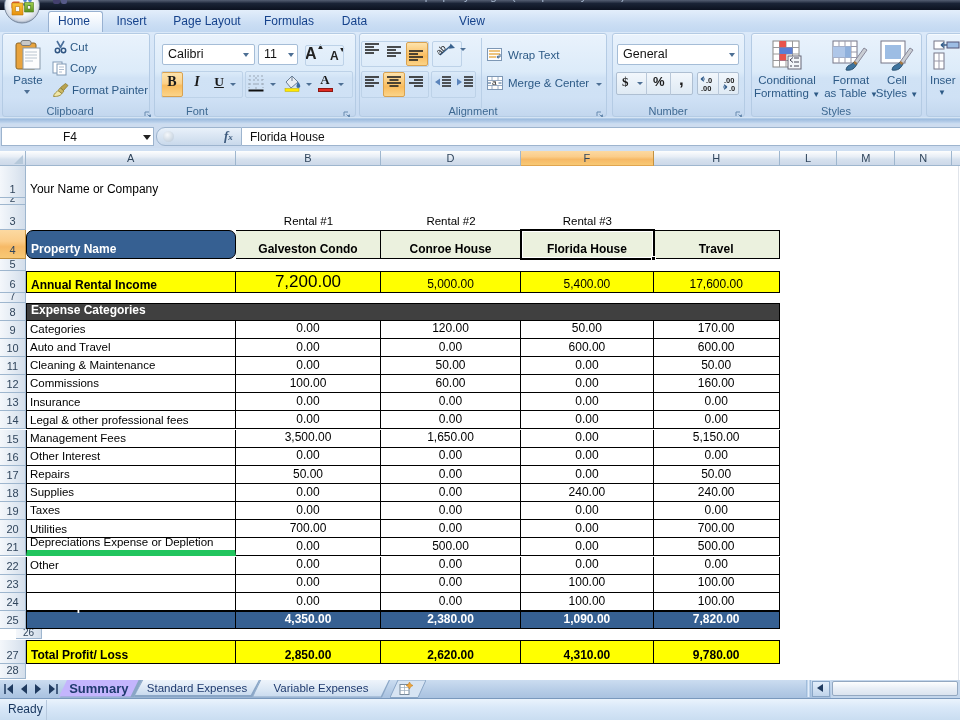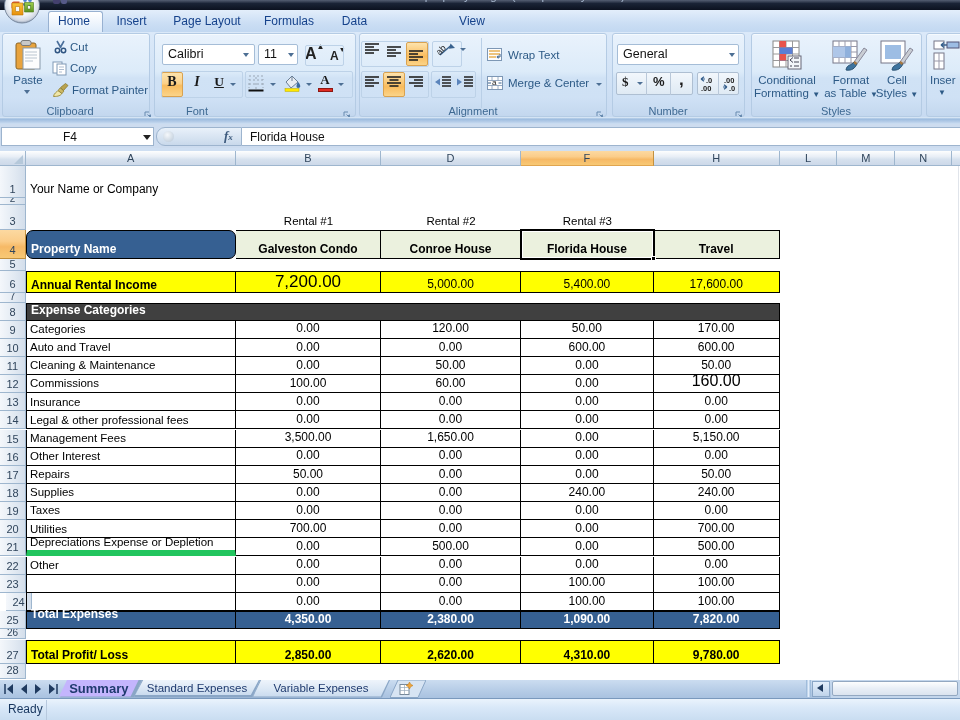--- a/index.html
+++ b/index.html
@@ -314,23 +314,23 @@
 <div class="abs" style="left:0;top:411.3px;width:26px;height:18.1px;background:linear-gradient(90deg,#f4f7fb 0%,#e1e9f2 60%,#d3deeb 100%);border-right:1px solid #9eb6ce;border-bottom:1px solid #9eb6ce;overflow:hidden;display:flex;align-items:flex-end;justify-content:center;padding-bottom:2px;font-size:11px;line-height:1;color:#30455c;">14</div>
 <div class="abs" style="left:0;top:429.5px;width:26px;height:18.1px;background:linear-gradient(90deg,#f4f7fb 0%,#e1e9f2 60%,#d3deeb 100%);border-right:1px solid #9eb6ce;border-bottom:1px solid #9eb6ce;overflow:hidden;display:flex;align-items:flex-end;justify-content:center;padding-bottom:2px;font-size:11px;line-height:1;color:#30455c;">15</div>
 <div class="abs" style="left:0;top:447.6px;width:26px;height:18.1px;background:linear-gradient(90deg,#f4f7fb 0%,#e1e9f2 60%,#d3deeb 100%);border-right:1px solid #9eb6ce;border-bottom:1px solid #9eb6ce;overflow:hidden;display:flex;align-items:flex-end;justify-content:center;padding-bottom:2px;font-size:11px;line-height:1;color:#30455c;">16</div>
 <div class="abs" style="left:0;top:465.8px;width:26px;height:18.1px;background:linear-gradient(90deg,#f4f7fb 0%,#e1e9f2 60%,#d3deeb 100%);border-right:1px solid #9eb6ce;border-bottom:1px solid #9eb6ce;overflow:hidden;display:flex;align-items:flex-end;justify-content:center;padding-bottom:2px;font-size:11px;line-height:1;color:#30455c;">17</div>
 <div class="abs" style="left:0;top:483.9px;width:26px;height:18.1px;background:linear-gradient(90deg,#f4f7fb 0%,#e1e9f2 60%,#d3deeb 100%);border-right:1px solid #9eb6ce;border-bottom:1px solid #9eb6ce;overflow:hidden;display:flex;align-items:flex-end;justify-content:center;padding-bottom:2px;font-size:11px;line-height:1;color:#30455c;">18</div>
 <div class="abs" style="left:0;top:502.1px;width:26px;height:18.1px;background:linear-gradient(90deg,#f4f7fb 0%,#e1e9f2 60%,#d3deeb 100%);border-right:1px solid #9eb6ce;border-bottom:1px solid #9eb6ce;overflow:hidden;display:flex;align-items:flex-end;justify-content:center;padding-bottom:2px;font-size:11px;line-height:1;color:#30455c;">19</div>
 <div class="abs" style="left:0;top:520.2px;width:26px;height:18.1px;background:linear-gradient(90deg,#f4f7fb 0%,#e1e9f2 60%,#d3deeb 100%);border-right:1px solid #9eb6ce;border-bottom:1px solid #9eb6ce;overflow:hidden;display:flex;align-items:flex-end;justify-content:center;padding-bottom:2px;font-size:11px;line-height:1;color:#30455c;">20</div>
 <div class="abs" style="left:0;top:538.4px;width:26px;height:18.1px;background:linear-gradient(90deg,#f4f7fb 0%,#e1e9f2 60%,#d3deeb 100%);border-right:1px solid #9eb6ce;border-bottom:1px solid #9eb6ce;overflow:hidden;display:flex;align-items:flex-end;justify-content:center;padding-bottom:2px;font-size:11px;line-height:1;color:#30455c;">21</div>
 <div class="abs" style="left:0;top:556.5px;width:26px;height:18.1px;background:linear-gradient(90deg,#f4f7fb 0%,#e1e9f2 60%,#d3deeb 100%);border-right:1px solid #9eb6ce;border-bottom:1px solid #9eb6ce;overflow:hidden;display:flex;align-items:flex-end;justify-content:center;padding-bottom:2px;font-size:11px;line-height:1;color:#30455c;">22</div>
 <div class="abs" style="left:0;top:574.7px;width:26px;height:18.1px;background:linear-gradient(90deg,#f4f7fb 0%,#e1e9f2 60%,#d3deeb 100%);border-right:1px solid #9eb6ce;border-bottom:1px solid #9eb6ce;overflow:hidden;display:flex;align-items:flex-end;justify-content:center;padding-bottom:2px;font-size:11px;line-height:1;color:#30455c;">23</div>
-<div class="abs" style="left:6px;top:592.8px;width:26px;height:18.1px;background:linear-gradient(90deg,#f4f7fb 0%,#e1e9f2 60%,#d3deeb 100%);border-right:1px solid #9eb6ce;border-bottom:1px solid #9eb6ce;overflow:hidden;display:flex;align-items:flex-end;justify-content:center;padding-bottom:2px;font-size:11px;line-height:1;color:#30455c;">24</div>
+<div class="abs" style="left:0;top:592.8px;width:26px;height:18.1px;background:linear-gradient(90deg,#f4f7fb 0%,#e1e9f2 60%,#d3deeb 100%);border-right:1px solid #9eb6ce;border-bottom:1px solid #9eb6ce;overflow:hidden;display:flex;align-items:flex-end;justify-content:center;padding-bottom:2px;font-size:11px;line-height:1;color:#30455c;">24</div>
 <div class="abs" style="left:0;top:610.9px;width:26px;height:18.3px;background:linear-gradient(90deg,#f4f7fb 0%,#e1e9f2 60%,#d3deeb 100%);border-right:1px solid #9eb6ce;border-bottom:1px solid #9eb6ce;overflow:hidden;display:flex;align-items:flex-end;justify-content:center;padding-bottom:2px;font-size:11px;line-height:1;color:#30455c;">25</div>
-<div class="abs" style="left:0;top:629.2px;width:26px;height:9.8px;background:linear-gradient(90deg,#f4f7fb 0%,#e1e9f2 60%,#d3deeb 100%);border-right:1px solid #9eb6ce;border-bottom:1px solid #9eb6ce;overflow:hidden;display:flex;align-items:flex-end;justify-content:center;padding-bottom:0px;font-size:10px;line-height:1;color:#30455c;">26</div>
+<div class="abs" style="left:16px;top:629.2px;width:26px;height:9.8px;background:linear-gradient(90deg,#f4f7fb 0%,#e1e9f2 60%,#d3deeb 100%);border-right:1px solid #9eb6ce;border-bottom:1px solid #9eb6ce;overflow:hidden;display:flex;align-items:flex-end;justify-content:center;padding-bottom:0px;font-size:10px;line-height:1;color:#30455c;">26</div>
 <div class="abs" style="left:0;top:639.5px;width:26px;height:24.3px;background:linear-gradient(90deg,#f4f7fb 0%,#e1e9f2 60%,#d3deeb 100%);border-right:1px solid #9eb6ce;border-bottom:1px solid #9eb6ce;overflow:hidden;display:flex;align-items:flex-end;justify-content:center;padding-bottom:2px;font-size:11px;line-height:1;color:#30455c;">27</div>
 <div class="abs" style="left:0;top:663.8px;width:26px;height:15.7px;background:linear-gradient(90deg,#f4f7fb 0%,#e1e9f2 60%,#d3deeb 100%);border-right:1px solid #9eb6ce;border-bottom:1px solid #9eb6ce;overflow:hidden;display:flex;align-items:flex-end;justify-content:center;padding-bottom:2px;font-size:11px;line-height:1;color:#30455c;">28</div>
 <div class="abs" style="left:30px;top:181.5px;font-size:12px;color:#000;">Your Name or Company</div>
 <div class="abs" style="left:236.2px;top:215.2px;width:144.6px;text-align:center;font-size:11.5px;color:#000;">Rental #1</div>
 <div class="abs" style="left:380.8px;top:215.2px;width:140.4px;text-align:center;font-size:11.5px;color:#000;">Rental #2</div>
 <div class="abs" style="left:521.2px;top:215.2px;width:132.4px;text-align:center;font-size:11.5px;color:#000;">Rental #3</div>
 <div class="abs" style="left:26.0px;top:230.2px;width:210.2px;height:28.4px;background:#366092;border-right:1px solid #000;border-bottom:1px solid #000;border-left:1px solid #000;border-top:1px solid #000;display:flex;align-items:flex-end;padding-bottom:0.5px;line-height:1.15;z-index:1;justify-content:flex-start;padding-left:4px;font-size:12px;color:#fff;font-weight:bold;border-radius:7px;">Property Name</div>
 <div class="abs" style="left:236.2px;top:230.2px;width:144.6px;height:28.4px;background:#ebf1de;border-right:1px solid #000;border-bottom:1px solid #000;border-top:1px solid #000;display:flex;align-items:flex-end;padding-bottom:0.5px;line-height:1.15;z-index:1;justify-content:center;font-size:12px;color:#000;font-weight:bold;">Galveston Condo</div>
 <div class="abs" style="left:380.8px;top:230.2px;width:140.4px;height:28.4px;background:#ebf1de;border-right:1px solid #000;border-bottom:1px solid #000;border-top:1px solid #000;display:flex;align-items:flex-end;padding-bottom:0.5px;line-height:1.15;z-index:1;justify-content:center;font-size:12px;color:#000;font-weight:bold;">Conroe House</div>
 <div class="abs" style="left:521.2px;top:230.2px;width:132.4px;height:28.4px;background:#ebf1de;border-right:1px solid #000;border-bottom:1px solid #000;border-top:1px solid #000;display:flex;align-items:flex-end;padding-bottom:0.5px;line-height:1.15;z-index:1;justify-content:center;font-size:12px;color:#000;font-weight:bold;">Florida House</div>
@@ -353,21 +353,21 @@
 <div class="abs" style="left:653.6px;top:338.8px;width:126.2px;height:18.1px;border-right:1px solid #000;border-bottom:1px solid #000;display:flex;align-items:flex-end;padding-bottom:1.5px;line-height:1.15;z-index:1;justify-content:center;font-size:12px;color:#000;">600.00</div>
 <div class="abs" style="left:26.0px;top:356.9px;width:210.2px;height:18.1px;border-right:1px solid #000;border-bottom:1px solid #000;border-left:1px solid #000;display:flex;align-items:flex-end;padding-bottom:1.5px;line-height:1.15;z-index:1;justify-content:flex-start;padding-left:3px;font-size:11.5px;color:#000;">Cleaning &amp; Maintenance</div>
 <div class="abs" style="left:236.2px;top:356.9px;width:144.6px;height:18.1px;border-right:1px solid #000;border-bottom:1px solid #000;display:flex;align-items:flex-end;padding-bottom:1.5px;line-height:1.15;z-index:1;justify-content:center;font-size:12px;color:#000;">0.00</div>
 <div class="abs" style="left:380.8px;top:356.9px;width:140.4px;height:18.1px;border-right:1px solid #000;border-bottom:1px solid #000;display:flex;align-items:flex-end;padding-bottom:1.5px;line-height:1.15;z-index:1;justify-content:center;font-size:12px;color:#000;">50.00</div>
 <div class="abs" style="left:521.2px;top:356.9px;width:132.4px;height:18.1px;border-right:1px solid #000;border-bottom:1px solid #000;display:flex;align-items:flex-end;padding-bottom:1.5px;line-height:1.15;z-index:1;justify-content:center;font-size:12px;color:#000;">0.00</div>
 <div class="abs" style="left:653.6px;top:356.9px;width:126.2px;height:18.1px;border-right:1px solid #000;border-bottom:1px solid #000;display:flex;align-items:flex-end;padding-bottom:1.5px;line-height:1.15;z-index:1;justify-content:center;font-size:12px;color:#000;">50.00</div>
 <div class="abs" style="left:26.0px;top:375.0px;width:210.2px;height:18.1px;border-right:1px solid #000;border-bottom:1px solid #000;border-left:1px solid #000;display:flex;align-items:flex-end;padding-bottom:1.5px;line-height:1.15;z-index:1;justify-content:flex-start;padding-left:3px;font-size:11.5px;color:#000;">Commissions</div>
 <div class="abs" style="left:236.2px;top:375.0px;width:144.6px;height:18.1px;border-right:1px solid #000;border-bottom:1px solid #000;display:flex;align-items:flex-end;padding-bottom:1.5px;line-height:1.15;z-index:1;justify-content:center;font-size:12px;color:#000;">100.00</div>
 <div class="abs" style="left:380.8px;top:375.0px;width:140.4px;height:18.1px;border-right:1px solid #000;border-bottom:1px solid #000;display:flex;align-items:flex-end;padding-bottom:1.5px;line-height:1.15;z-index:1;justify-content:center;font-size:12px;color:#000;">60.00</div>
 <div class="abs" style="left:521.2px;top:375.0px;width:132.4px;height:18.1px;border-right:1px solid #000;border-bottom:1px solid #000;display:flex;align-items:flex-end;padding-bottom:1.5px;line-height:1.15;z-index:1;justify-content:center;font-size:12px;color:#000;">0.00</div>
-<div class="abs" style="left:653.6px;top:375.0px;width:126.2px;height:18.1px;border-right:1px solid #000;border-bottom:1px solid #000;display:flex;align-items:flex-end;padding-bottom:1.5px;line-height:1.15;z-index:1;justify-content:center;font-size:16px;color:#000;">160.00</div>
+<div class="abs" style="left:653.6px;top:375.0px;width:126.2px;height:18.1px;border-right:1px solid #000;border-bottom:1px solid #000;display:flex;align-items:flex-end;padding-bottom:1.5px;line-height:1.15;z-index:1;justify-content:center;font-size:12px;color:#000;">160.00</div>
 <div class="abs" style="left:26.0px;top:393.2px;width:210.2px;height:18.1px;border-right:1px solid #000;border-bottom:1px solid #000;border-left:1px solid #000;display:flex;align-items:flex-end;padding-bottom:1.5px;line-height:1.15;z-index:1;justify-content:flex-start;padding-left:3px;font-size:11.5px;color:#000;">Insurance</div>
 <div class="abs" style="left:236.2px;top:393.2px;width:144.6px;height:18.1px;border-right:1px solid #000;border-bottom:1px solid #000;display:flex;align-items:flex-end;padding-bottom:1.5px;line-height:1.15;z-index:1;justify-content:center;font-size:12px;color:#000;">0.00</div>
 <div class="abs" style="left:380.8px;top:393.2px;width:140.4px;height:18.1px;border-right:1px solid #000;border-bottom:1px solid #000;display:flex;align-items:flex-end;padding-bottom:1.5px;line-height:1.15;z-index:1;justify-content:center;font-size:12px;color:#000;">0.00</div>
 <div class="abs" style="left:521.2px;top:393.2px;width:132.4px;height:18.1px;border-right:1px solid #000;border-bottom:1px solid #000;display:flex;align-items:flex-end;padding-bottom:1.5px;line-height:1.15;z-index:1;justify-content:center;font-size:12px;color:#000;">0.00</div>
 <div class="abs" style="left:653.6px;top:393.2px;width:126.2px;height:18.1px;border-right:1px solid #000;border-bottom:1px solid #000;display:flex;align-items:flex-end;padding-bottom:1.5px;line-height:1.15;z-index:1;justify-content:center;font-size:12px;color:#000;">0.00</div>
 <div class="abs" style="left:26.0px;top:411.3px;width:210.2px;height:18.1px;border-right:1px solid #000;border-bottom:1px solid #000;border-left:1px solid #000;display:flex;align-items:flex-end;padding-bottom:1.5px;line-height:1.15;z-index:1;justify-content:flex-start;padding-left:3px;font-size:11.5px;color:#000;">Legal &amp; other professional fees</div>
 <div class="abs" style="left:236.2px;top:411.3px;width:144.6px;height:18.1px;border-right:1px solid #000;border-bottom:1px solid #000;display:flex;align-items:flex-end;padding-bottom:1.5px;line-height:1.15;z-index:1;justify-content:center;font-size:12px;color:#000;">0.00</div>
 <div class="abs" style="left:380.8px;top:411.3px;width:140.4px;height:18.1px;border-right:1px solid #000;border-bottom:1px solid #000;display:flex;align-items:flex-end;padding-bottom:1.5px;line-height:1.15;z-index:1;justify-content:center;font-size:12px;color:#000;">0.00</div>
 <div class="abs" style="left:521.2px;top:411.3px;width:132.4px;height:18.1px;border-right:1px solid #000;border-bottom:1px solid #000;display:flex;align-items:flex-end;padding-bottom:1.5px;line-height:1.15;z-index:1;justify-content:center;font-size:12px;color:#000;">0.00</div>
 <div class="abs" style="left:653.6px;top:411.3px;width:126.2px;height:18.1px;border-right:1px solid #000;border-bottom:1px solid #000;display:flex;align-items:flex-end;padding-bottom:1.5px;line-height:1.15;z-index:1;justify-content:center;font-size:12px;color:#000;">0.00</div>
@@ -414,21 +414,21 @@
 <div class="abs" style="left:26.0px;top:574.7px;width:210.2px;height:18.1px;border-right:1px solid #000;border-bottom:1px solid #000;border-left:1px solid #000;display:flex;align-items:flex-end;padding-bottom:1.5px;line-height:1.15;z-index:1;justify-content:flex-start;padding-left:3px;font-size:11.5px;color:#000;"></div>
 <div class="abs" style="left:236.2px;top:574.7px;width:144.6px;height:18.1px;border-right:1px solid #000;border-bottom:1px solid #000;display:flex;align-items:flex-end;padding-bottom:1.5px;line-height:1.15;z-index:1;justify-content:center;font-size:12px;color:#000;">0.00</div>
 <div class="abs" style="left:380.8px;top:574.7px;width:140.4px;height:18.1px;border-right:1px solid #000;border-bottom:1px solid #000;display:flex;align-items:flex-end;padding-bottom:1.5px;line-height:1.15;z-index:1;justify-content:center;font-size:12px;color:#000;">0.00</div>
 <div class="abs" style="left:521.2px;top:574.7px;width:132.4px;height:18.1px;border-right:1px solid #000;border-bottom:1px solid #000;display:flex;align-items:flex-end;padding-bottom:1.5px;line-height:1.15;z-index:1;justify-content:center;font-size:12px;color:#000;">100.00</div>
 <div class="abs" style="left:653.6px;top:574.7px;width:126.2px;height:18.1px;border-right:1px solid #000;border-bottom:1px solid #000;display:flex;align-items:flex-end;padding-bottom:1.5px;line-height:1.15;z-index:1;justify-content:center;font-size:12px;color:#000;">100.00</div>
 <div class="abs" style="left:26.0px;top:592.8px;width:210.2px;height:18.1px;border-right:1px solid #000;border-bottom:1px solid #000;border-left:1px solid #000;display:flex;align-items:flex-end;padding-bottom:1.5px;line-height:1.15;z-index:1;justify-content:flex-start;padding-left:3px;font-size:11.5px;color:#000;"></div>
 <div class="abs" style="left:236.2px;top:592.8px;width:144.6px;height:18.1px;border-right:1px solid #000;border-bottom:1px solid #000;display:flex;align-items:flex-end;padding-bottom:1.5px;line-height:1.15;z-index:1;justify-content:center;font-size:12px;color:#000;">0.00</div>
 <div class="abs" style="left:380.8px;top:592.8px;width:140.4px;height:18.1px;border-right:1px solid #000;border-bottom:1px solid #000;display:flex;align-items:flex-end;padding-bottom:1.5px;line-height:1.15;z-index:1;justify-content:center;font-size:12px;color:#000;">0.00</div>
 <div class="abs" style="left:521.2px;top:592.8px;width:132.4px;height:18.1px;border-right:1px solid #000;border-bottom:1px solid #000;display:flex;align-items:flex-end;padding-bottom:1.5px;line-height:1.15;z-index:1;justify-content:center;font-size:12px;color:#000;">100.00</div>
 <div class="abs" style="left:653.6px;top:592.8px;width:126.2px;height:18.1px;border-right:1px solid #000;border-bottom:1px solid #000;display:flex;align-items:flex-end;padding-bottom:1.5px;line-height:1.15;z-index:1;justify-content:center;font-size:12px;color:#000;">100.00</div>
-<div class="abs" style="left:26.0px;top:610.9px;width:210.2px;height:18.3px;background:#366092;border-right:1px solid #000;border-bottom:1px solid #000;border-left:1px solid #000;border-top:1px solid #000;display:flex;align-items:flex-end;padding-bottom:6px;line-height:1.15;z-index:1;justify-content:flex-start;padding-left:4px;font-size:12px;color:#fff;font-weight:bold;">Total Expenses</div>
+<div class="abs" style="left:26.0px;top:610.9px;width:210.2px;height:18.3px;background:#366092;border-right:1px solid #000;border-bottom:1px solid #000;border-left:1px solid #000;border-top:1px solid #000;display:flex;align-items:flex-end;padding-bottom:14px;line-height:1.15;z-index:1;justify-content:flex-start;padding-left:4px;font-size:12px;color:#fff;font-weight:bold;">Total Expenses</div>
 <div class="abs" style="left:236.2px;top:610.9px;width:144.6px;height:18.3px;background:#366092;border-right:1px solid #000;border-bottom:1px solid #000;border-top:1px solid #000;display:flex;align-items:flex-end;padding-bottom:1.5px;line-height:1.15;z-index:1;justify-content:center;font-size:12px;color:#fff;font-weight:bold;">4,350.00</div>
 <div class="abs" style="left:380.8px;top:610.9px;width:140.4px;height:18.3px;background:#366092;border-right:1px solid #000;border-bottom:1px solid #000;border-top:1px solid #000;display:flex;align-items:flex-end;padding-bottom:1.5px;line-height:1.15;z-index:1;justify-content:center;font-size:12px;color:#fff;font-weight:bold;">2,380.00</div>
 <div class="abs" style="left:521.2px;top:610.9px;width:132.4px;height:18.3px;background:#366092;border-right:1px solid #000;border-bottom:1px solid #000;border-top:1px solid #000;display:flex;align-items:flex-end;padding-bottom:1.5px;line-height:1.15;z-index:1;justify-content:center;font-size:12px;color:#fff;font-weight:bold;">1,090.00</div>
 <div class="abs" style="left:653.6px;top:610.9px;width:126.2px;height:18.3px;background:#366092;border-right:1px solid #000;border-bottom:1px solid #000;border-top:1px solid #000;display:flex;align-items:flex-end;padding-bottom:1.5px;line-height:1.15;z-index:1;justify-content:center;font-size:12px;color:#fff;font-weight:bold;">7,820.00</div>
 <div class="abs" style="left:26.0px;top:639.5px;width:210.2px;height:24.3px;background:#ffff00;border-right:1px solid #000;border-bottom:1px solid #000;border-left:1px solid #000;border-top:1px solid #000;display:flex;align-items:flex-end;padding-bottom:0px;line-height:1.15;z-index:1;justify-content:flex-start;padding-left:4px;font-size:12px;color:#000;font-weight:bold;">Total Profit/ Loss</div>
 <div class="abs" style="left:236.2px;top:639.5px;width:144.6px;height:24.3px;background:#ffff00;border-right:1px solid #000;border-bottom:1px solid #000;border-top:1px solid #000;display:flex;align-items:flex-end;padding-bottom:0.5px;line-height:1.15;z-index:1;justify-content:center;font-size:12px;color:#000;font-weight:bold;">2,850.00</div>
 <div class="abs" style="left:380.8px;top:639.5px;width:140.4px;height:24.3px;background:#ffff00;border-right:1px solid #000;border-bottom:1px solid #000;border-top:1px solid #000;display:flex;align-items:flex-end;padding-bottom:0.5px;line-height:1.15;z-index:1;justify-content:center;font-size:12px;color:#000;font-weight:bold;">2,620.00</div>
 <div class="abs" style="left:521.2px;top:639.5px;width:132.4px;height:24.3px;background:#ffff00;border-right:1px solid #000;border-bottom:1px solid #000;border-top:1px solid #000;display:flex;align-items:flex-end;padding-bottom:0.5px;line-height:1.15;z-index:1;justify-content:center;font-size:12px;color:#000;font-weight:bold;">4,310.00</div>
 <div class="abs" style="left:653.6px;top:639.5px;width:126.2px;height:24.3px;background:#ffff00;border-right:1px solid #000;border-bottom:1px solid #000;border-top:1px solid #000;display:flex;align-items:flex-end;padding-bottom:0.5px;line-height:1.15;z-index:1;justify-content:center;font-size:12px;color:#000;font-weight:bold;">9,780.00</div>
 <div class="abs" style="left:519.7px;top:228.7px;width:135.4px;height:31.4px;border:2.5px solid #000;box-shadow:inset 0 0 0 1px #fff;z-index:5;"></div>

